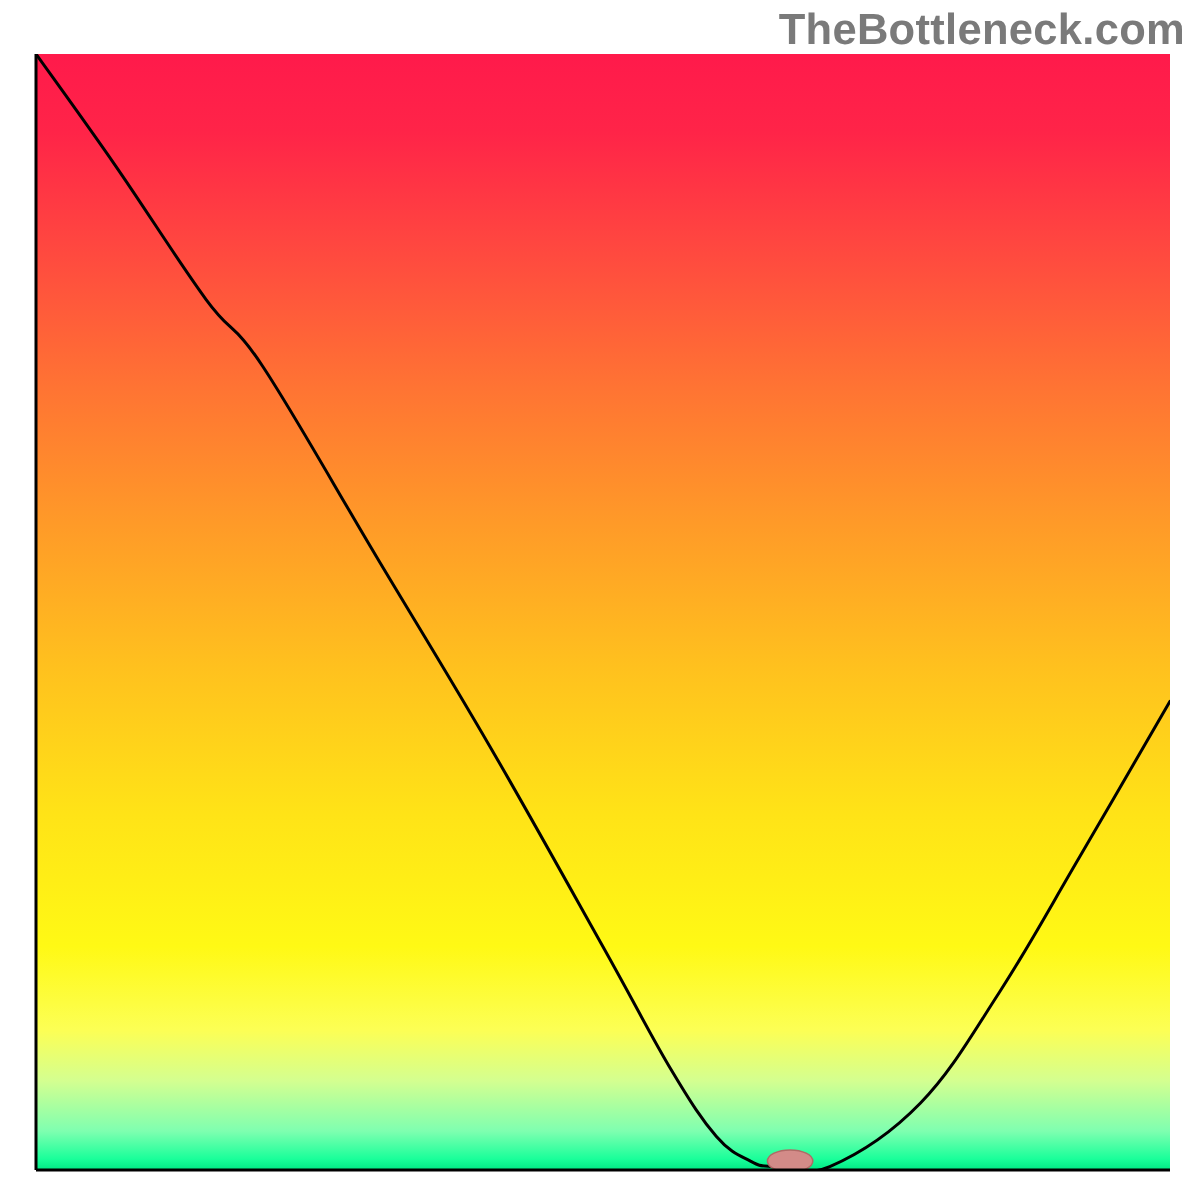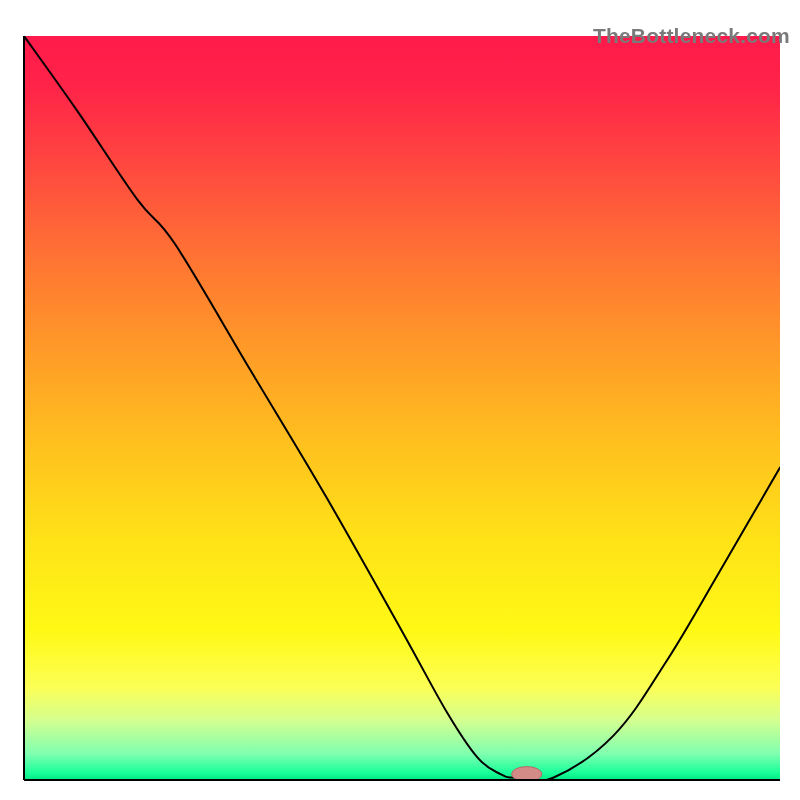--- a/index.html
+++ b/index.html
@@ -12,26 +12,25 @@
   }
   .chart-container {
     position: relative;
     width: 800px;
     height: 800px;
   }
   .watermark {
     position: absolute;
     top: 4px;
     right: 10px;
-    font-size: 21px;
+    font-size: 29px;
     font-weight: bold;
     color: #7a7a7a;
     letter-spacing: 0.2px;
     z-index: 10;
-    margin-top: 20px;
   }
   svg {
     display: block;
   }
 </style>
 </head>
 <body>
 
 <div class="chart-container">
   <div class="watermark">TheBottleneck.com</div>

